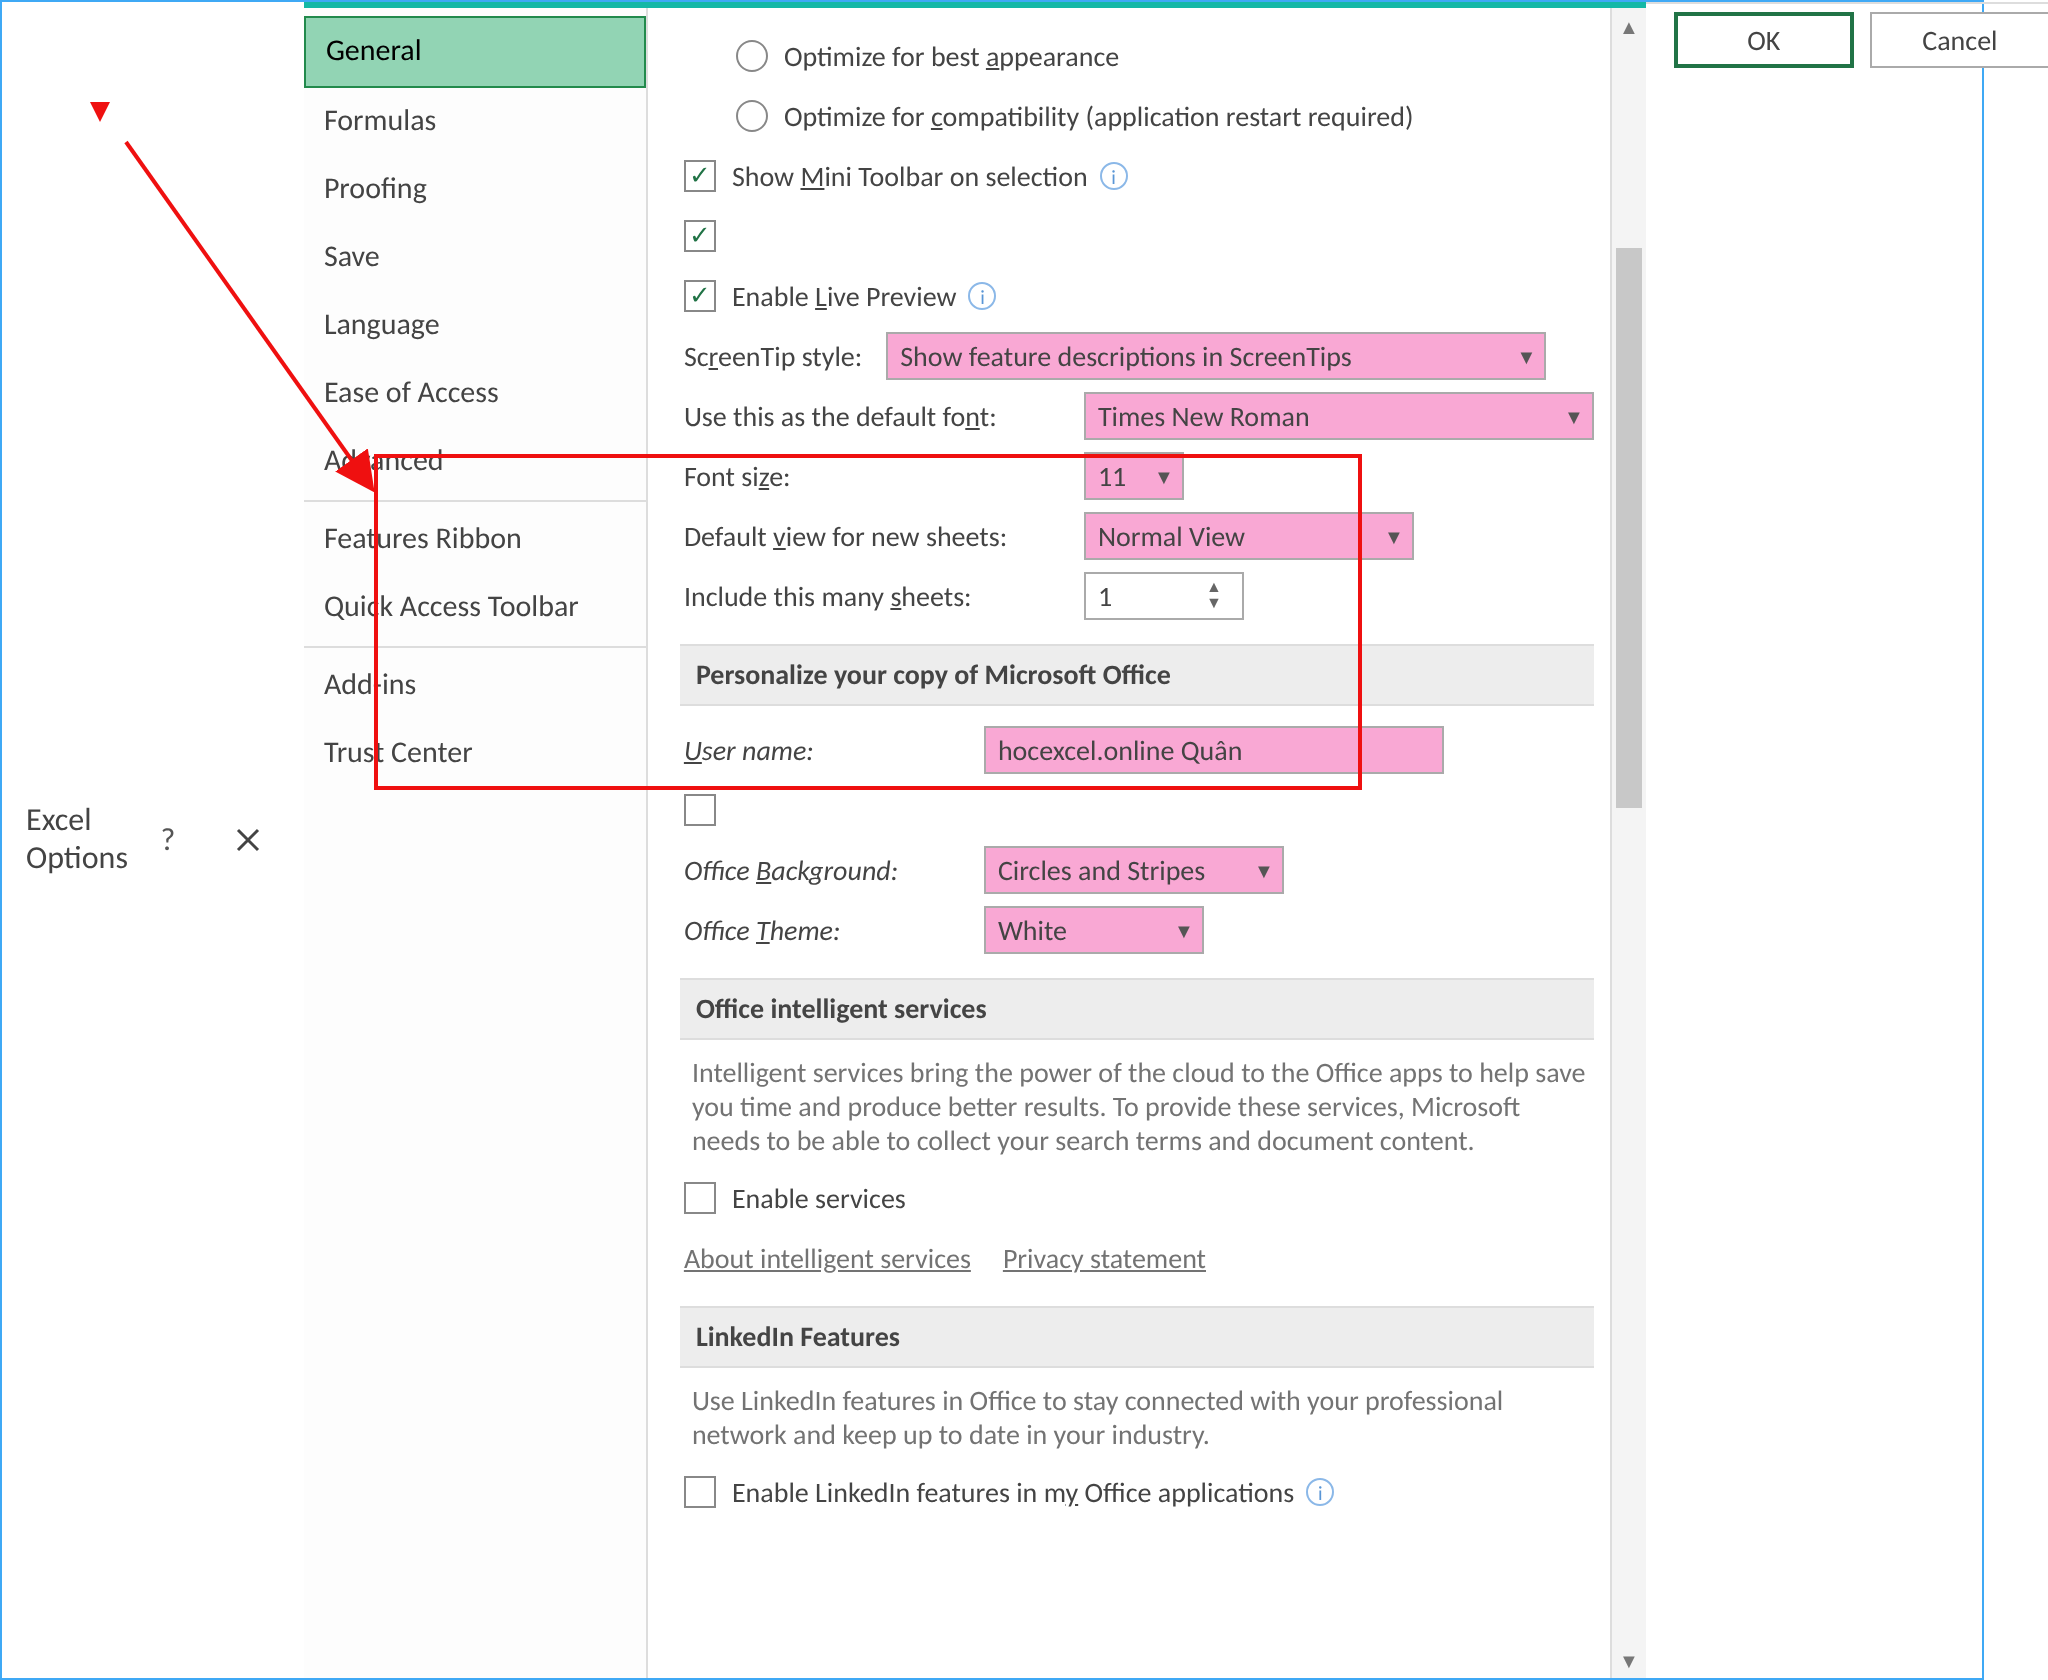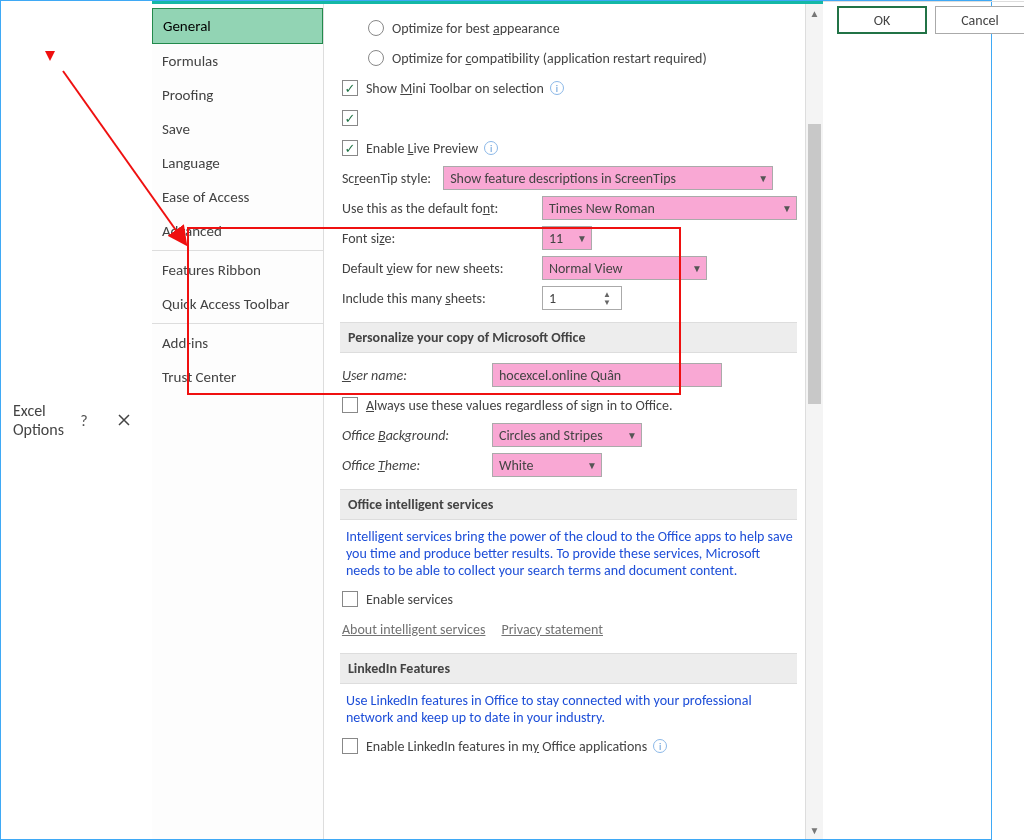--- a/index.html
+++ b/index.html
@@ -176,21 +176,21 @@
     font-size: 8px;
     color: #666;
     line-height: 1;
   }
   .link {
     color: #737373;
     text-decoration: underline;
     margin-right: 16px;
   }
   .desc {
-    color: #1d4ed8;
+    color: #737373;
     padding: 0 4px;
   }
   .footer {
     border-top: 1px solid #ddd;
     display: flex;
     justify-content: space-between;
     padding: 4px 14px;
     gap: 8px;
   }
   .btn {
@@ -323,21 +323,20 @@
         <div class="section-header">Personalize your copy of Microsoft Office</div>
 
         <div class="row">
           <span class="label-cell small"><span class="u">U</span><span>ser name:</span></span>
           <span class="textinput" style="width:230px">
               <span>hocexcel.online Quân</span>
             </span>
         </div>
         <div class="row">
           <span class="checkbox"></span>
-          <span><span class="u">A</span><span>lways use these values regardless of sign in to Office.</span></span>
         </div>
         <div class="row">
           <span class="label-cell small"><span>Office </span><span class="u">B</span><span>ackground:</span></span>
           <span class="combo" style="width:150px">
               <span>Circles and Stripes</span>
               <span class="arrow">▼</span>
             </span>
         </div>
         <div class="row">
           <span class="label-cell small"><span>Office </span><span class="u">T</span><span>heme:</span></span>

